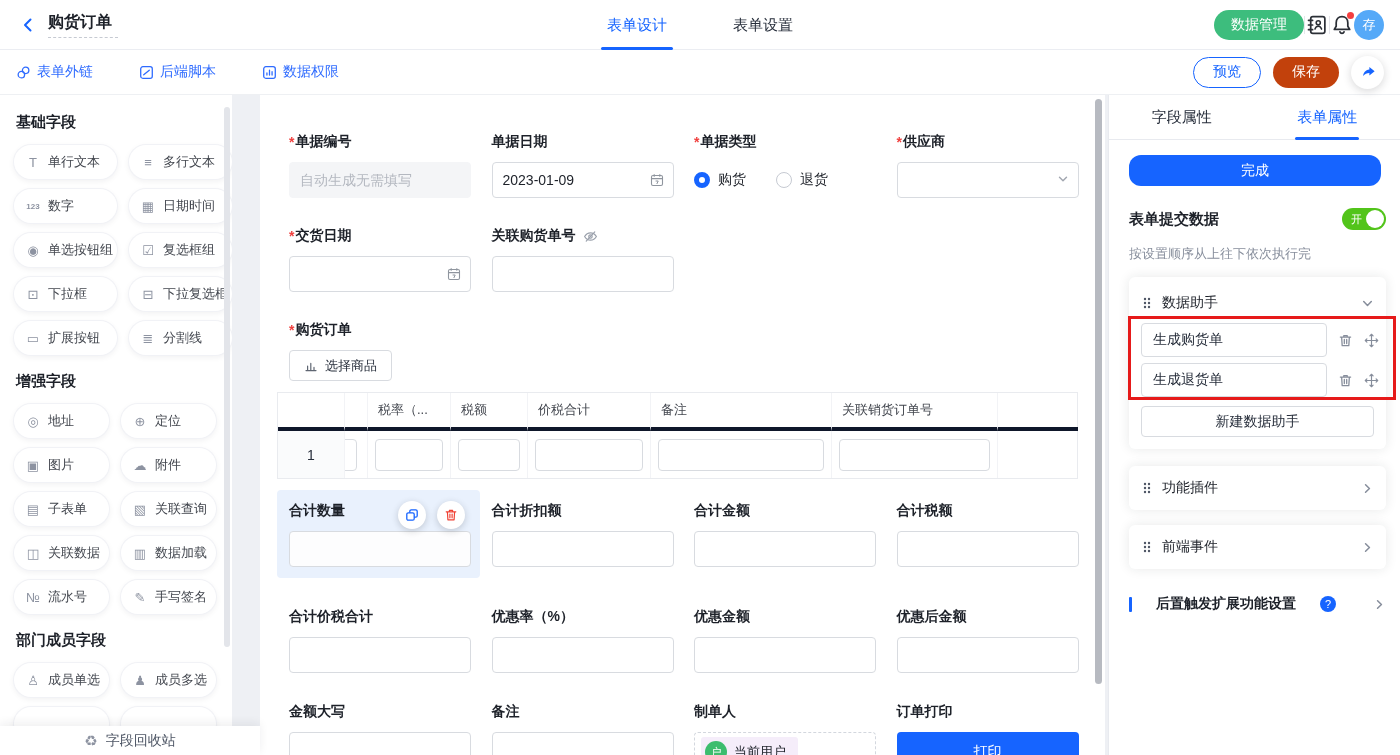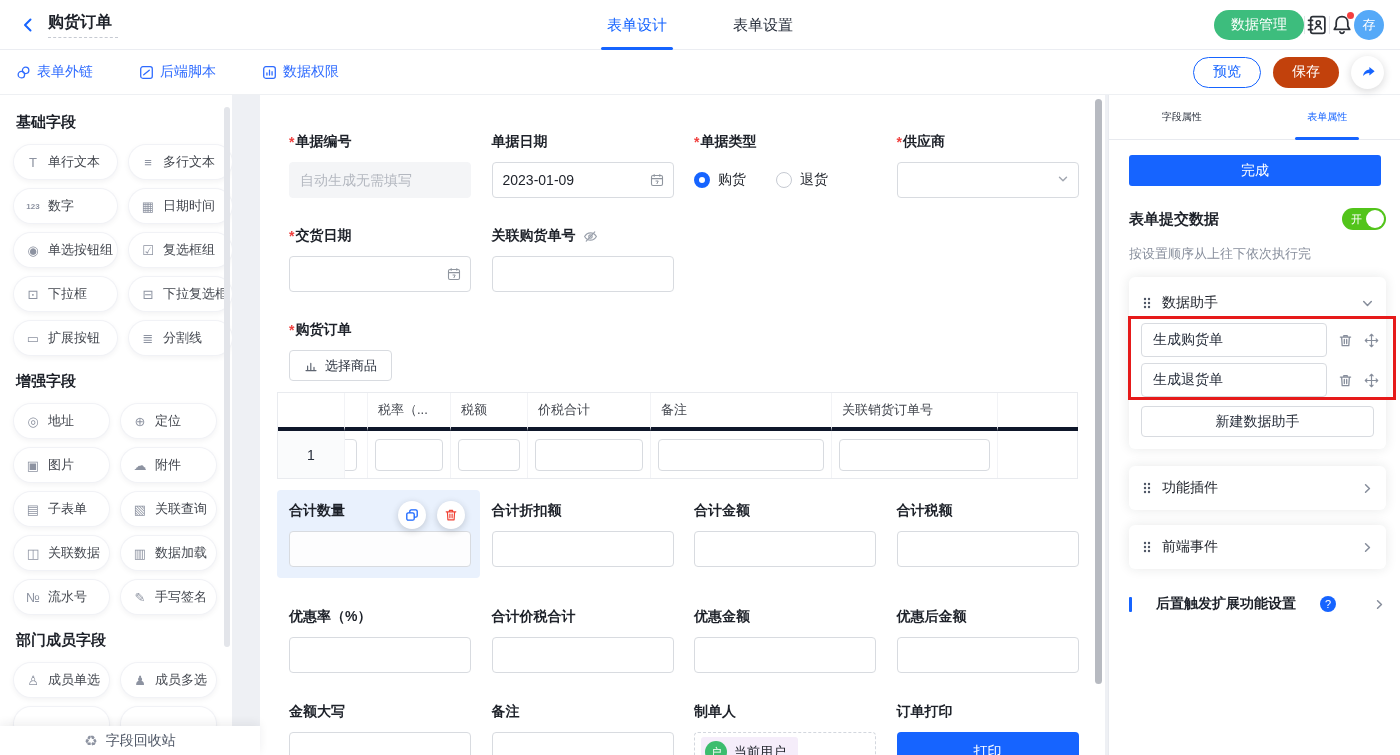--- a/index.html
+++ b/index.html
@@ -68,24 +68,24 @@
 .fab.del{left:160px}
 .txtarea{width:182px;height:120px;border:1px solid #d8dbe0;border-radius:4px;resize:none;outline:none}
 .creator{width:182px;height:40px;border:1px dashed #d3d7de;border-radius:4px;display:flex;align-items:center;padding:0 6px}
 .ctag{display:flex;align-items:center;gap:7px;background:#f5edfa;border-radius:3px;height:30px;padding:0 12px 0 4px;font-size:13px;color:#1d2129}
 .cav{width:22px;height:22px;border-radius:50%;background:#3cbd6e;color:#fff;font-size:11px;display:flex;align-items:center;justify-content:center}
 .btn-print{width:182px;height:40px;background:#1664ff;color:#fff;border:none;border-radius:4px;font-size:14px}
 .c-scroll{position:absolute;left:835px;top:4px;width:7px;height:585px;background:#b7bac1;border-radius:4px}
 
 .rpanel{position:absolute;top:95px;left:1108px;width:292px;height:660px;background:#fff;border-left:1px solid #e8eaef}
 .r-tabs{height:45px;border-bottom:1px solid #e8eaef;display:flex}
-.r-tab{flex:1;text-align:center;line-height:44px;font-size:10px;color:#272e3b;position:relative;cursor:pointer}
+.r-tab{flex:1;text-align:center;line-height:44px;font-size:15px;color:#272e3b;position:relative;cursor:pointer}
 .r-tab.active{color:#1664ff}
 .r-tab.active::after{content:"";position:absolute;left:50%;transform:translateX(-50%);bottom:-1px;width:64px;height:3px;background:#1664ff;border-radius:2px}
-.btn-done{display:block;margin:15px 14px 0 20px;width:252px;height:31px;background:#1664ff;color:#fff;border:none;border-radius:3px;font-size:14px}
+.btn-done{display:block;margin:15px 14px 0 20px;width:252px;height:31px;background:#1664ff;color:#fff;border:none;border-radius:12px;font-size:14px}
 .r-submit{display:flex;align-items:center;justify-content:space-between;margin:22px 14px 0 20px;font-size:15px;font-weight:700}
 .toggle{width:44px;height:22px;border-radius:11px;background:#52c41a;position:relative;color:#fff;font-size:11px;font-weight:400;line-height:22px;padding-left:9px;cursor:pointer}
 .knob{position:absolute;right:2px;top:2px;width:18px;height:18px;border-radius:50%;background:#fff}
 .r-hint{margin:15px 14px 0 20px;font-size:13px;color:#878e9c}
 .r-card{margin:14px 14px 0 20px;background:#fff;border-radius:6px;box-shadow:0 0 12px rgba(31,35,41,.1);padding:12px}
 .da-head{display:flex;align-items:center;gap:9px;height:28px;font-size:14px;color:#1d2129}
 .mla{margin-left:auto}
 .da-item{display:flex;align-items:center;gap:11px;margin-top:6px}
 .da-box{flex:none;width:186px;height:34px;border:1px solid #d8dbe0;border-radius:4px;display:flex;align-items:center;padding:0 11px;font-size:14px;color:#272e3b;background:#fff;cursor:pointer}
 .da-ic{cursor:pointer;display:flex}
@@ -449,27 +449,27 @@
       <div class="lbl">
           <span>合计税额</span>
         </div>
       <input class="inp" style="">
     </div>
   </div>
 
   <div class="frow" style="margin-bottom:30px">
     <div>
       <div class="lbl">
+          <span>合计价税合计</span>
+        </div>
+      <input class="inp" style="">
+    </div>
+    <div>
+      <div class="lbl">
           <span>优惠率（%）</span>
-        </div>
-      <input class="inp" style="">
-    </div>
-    <div>
-      <div class="lbl">
-          <span>合计价税合计</span>
         </div>
       <input class="inp" style="">
     </div>
     <div>
       <div class="lbl">
           <span>优惠金额</span>
         </div>
       <input class="inp" style="">
     </div>
     <div>

